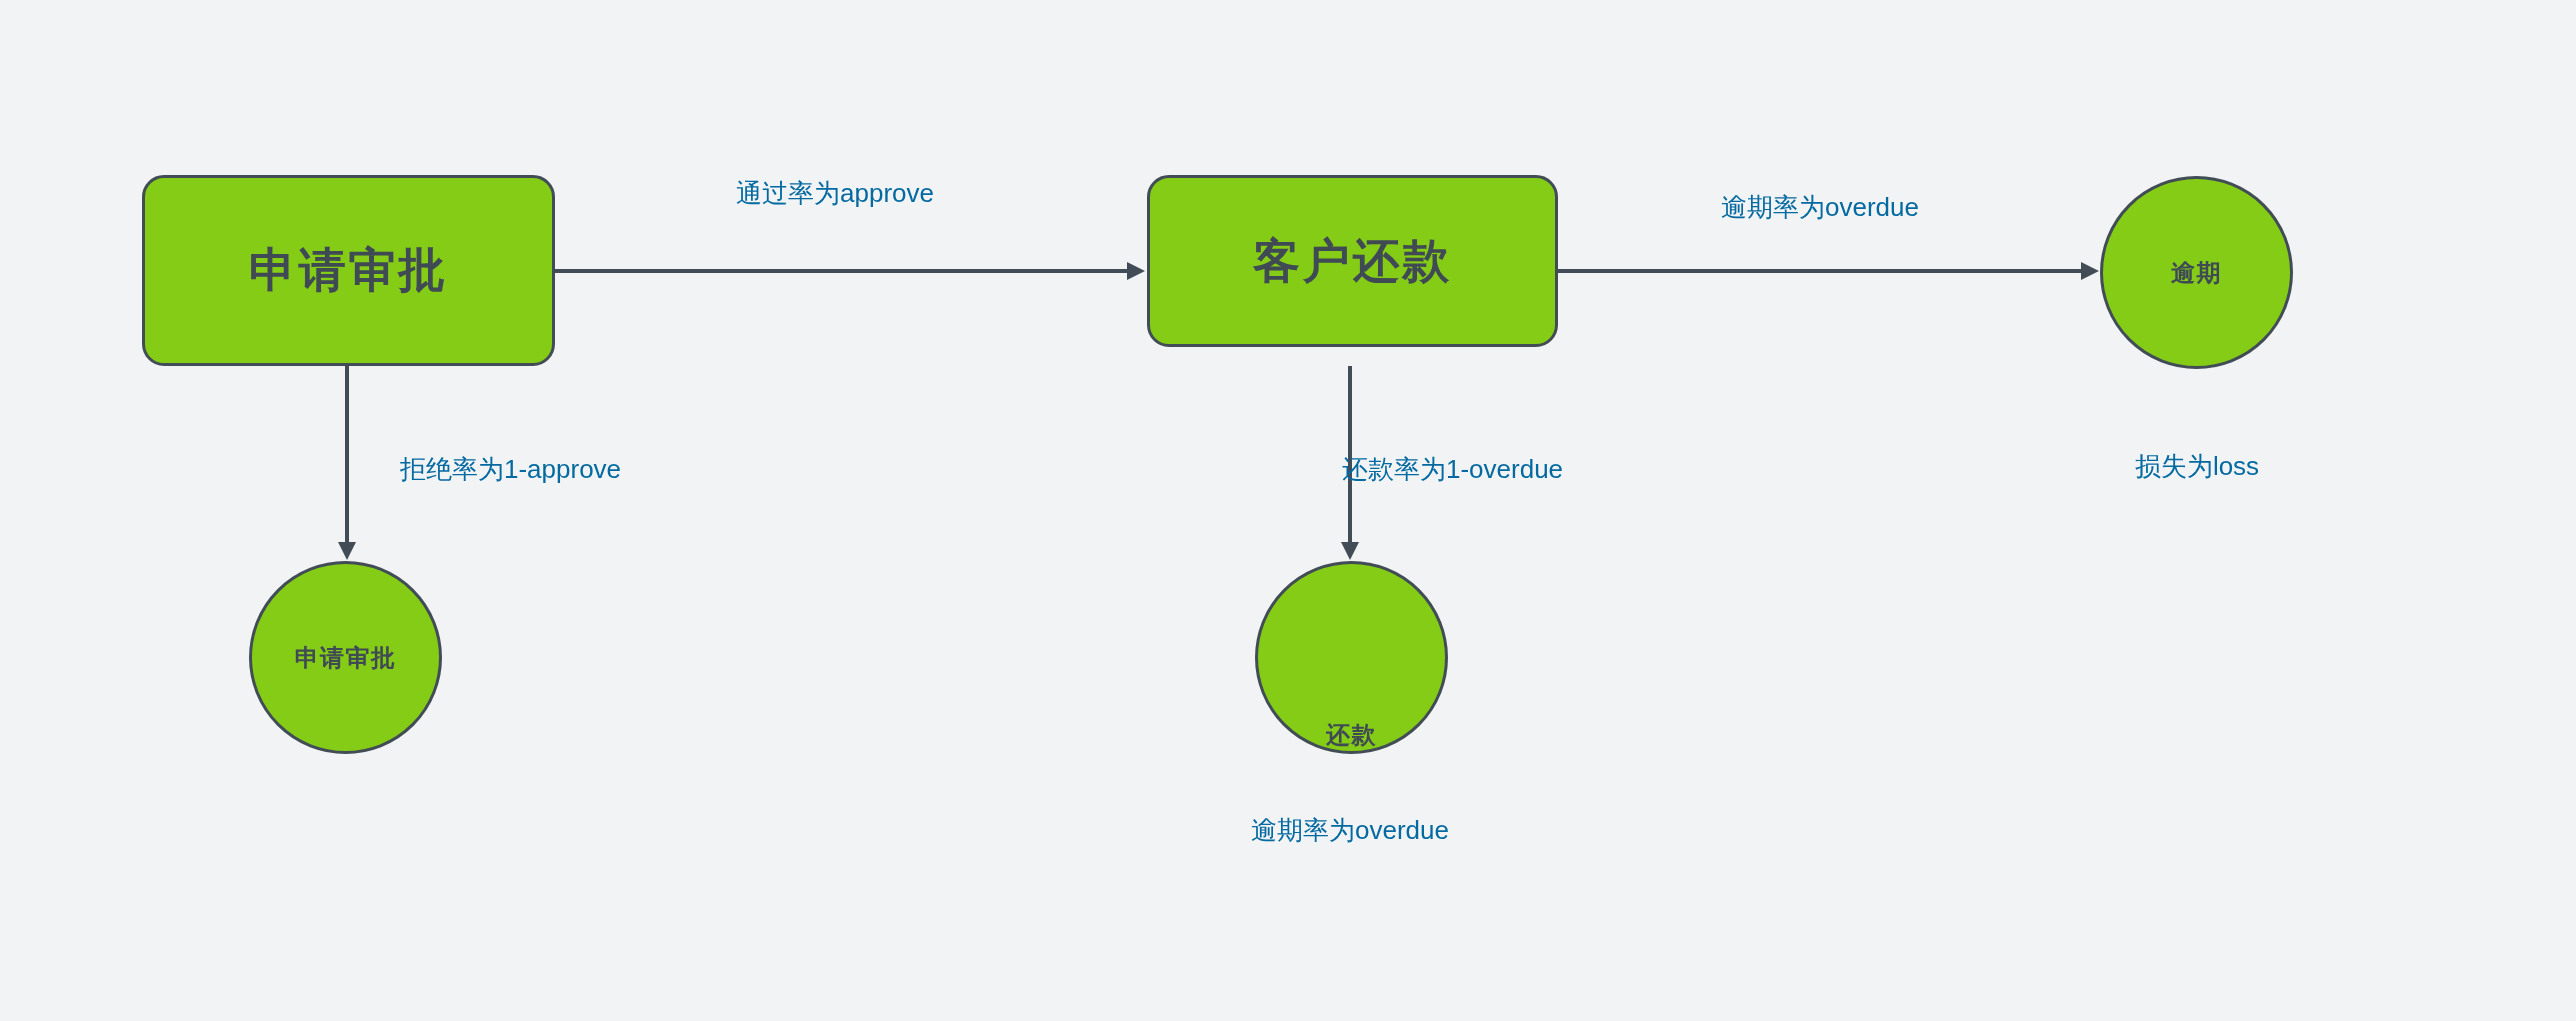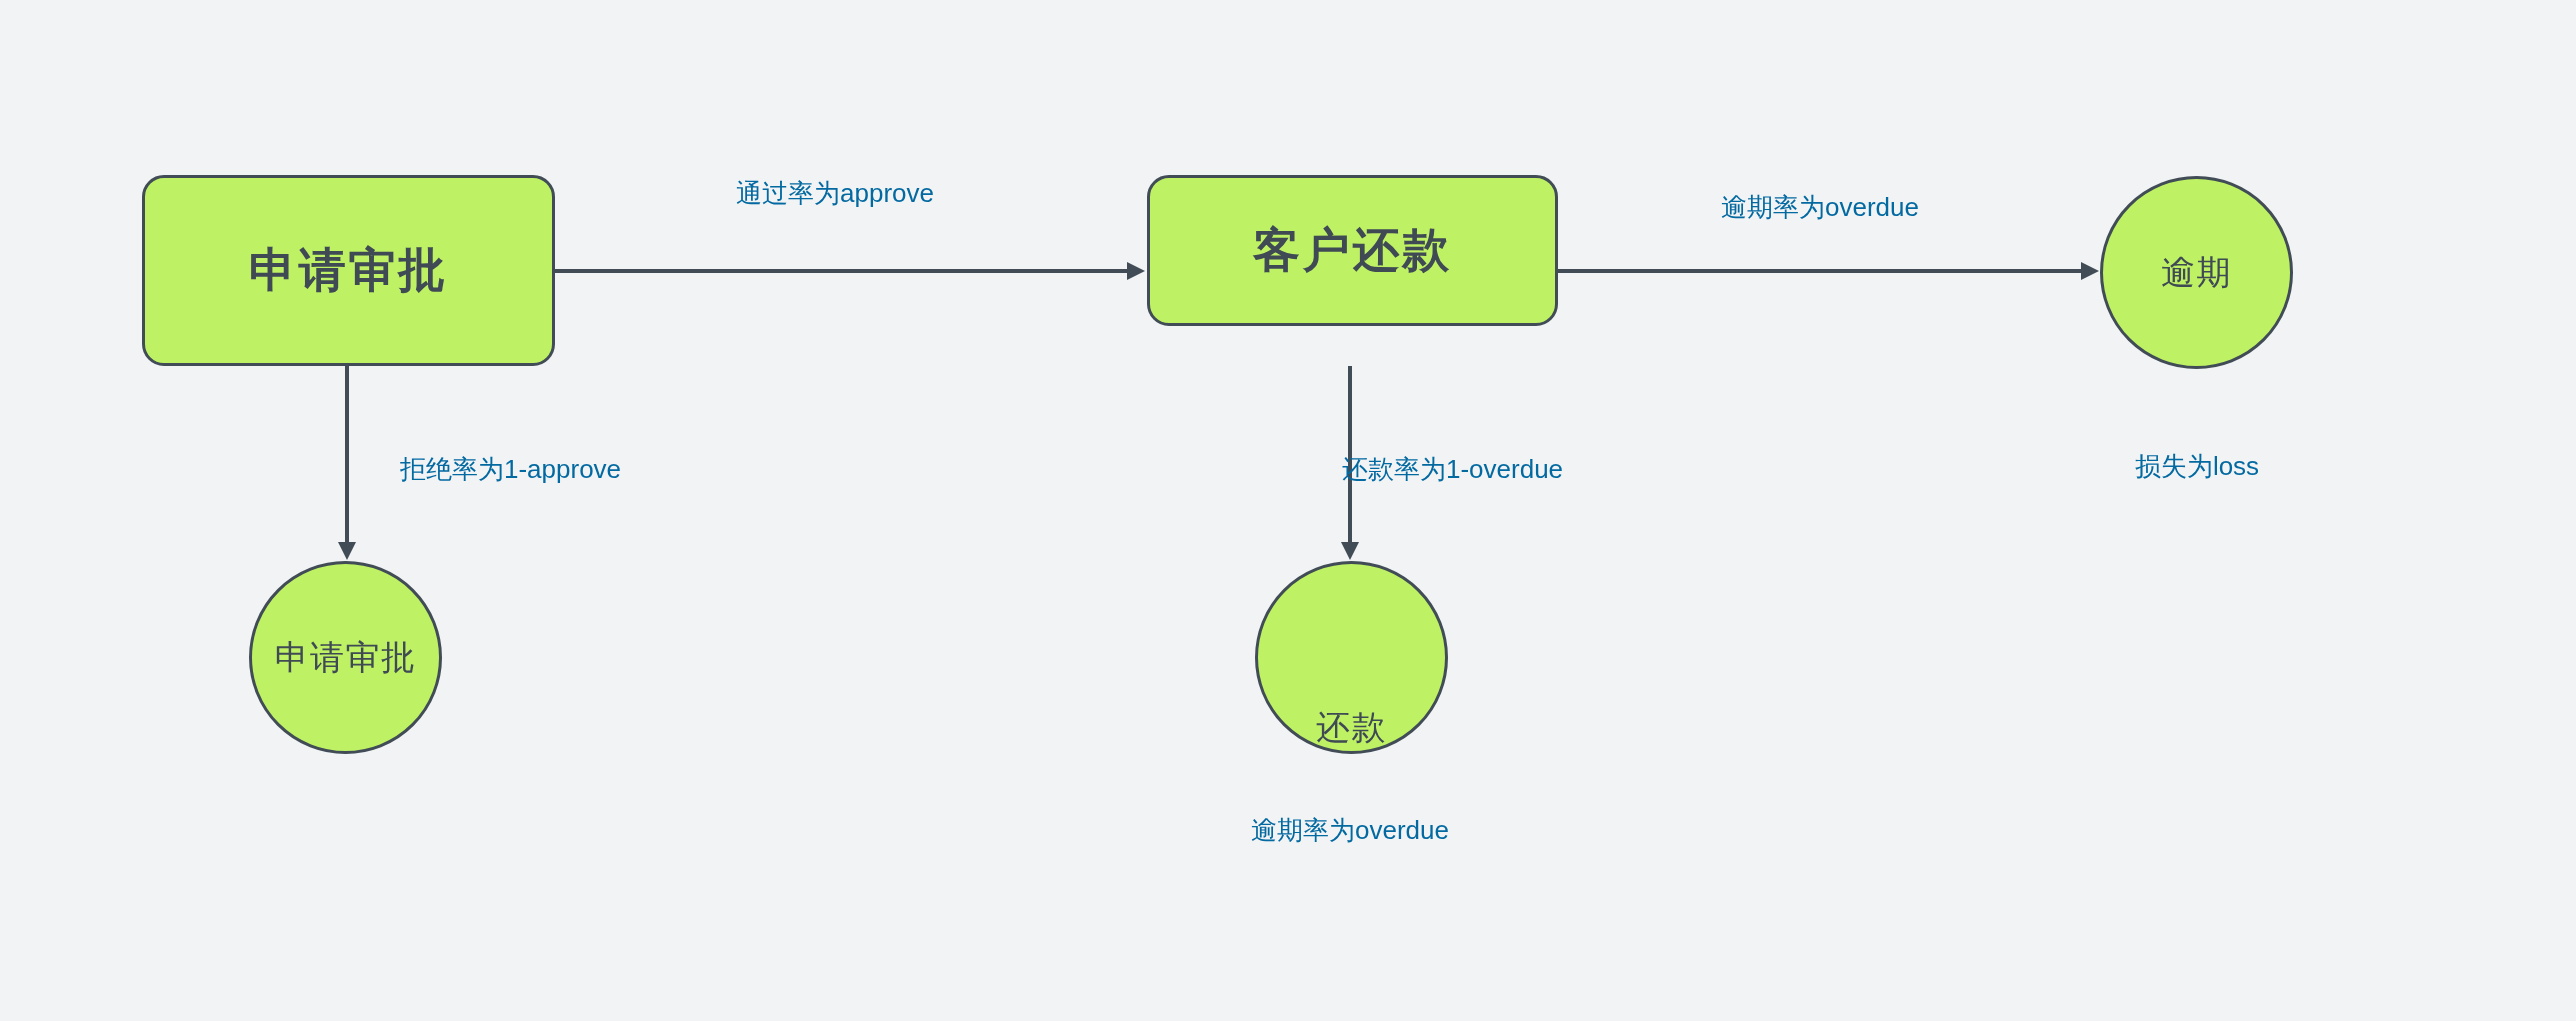--- a/index.html
+++ b/index.html
@@ -18,44 +18,44 @@
     background: #f1f3f4;
     color: #3f4a54;
   }
   
   .node {
     position: absolute;
     display: flex;
     align-items: center;
     justify-content: center;
     border: 3.5px solid #414c56;
-    background: #bef264;
+    background: #84cc16;
     box-sizing: border-box;
     text-align: center;
   }
   .node.rect {
     border-radius: 22px;
   }
   .node.circle {
     border-radius: 50%;
   }
   .rect-label {
     font-size: 47px;
     font-weight: 700;
     color: #3f4a54;
     letter-spacing: 2.8px;
   }
   .circle-label {
-    font-size: 34px;
-    font-weight: 400;
+    font-size: 24px;
+    font-weight: 700;
     color: #3f4a54;
     letter-spacing: 1.4px;
   }
   #node-apply-box   { left: 142px;  top: 175px; width: 413px; height: 191px; }
-  #node-repay-box   { left: 1147px; top: 175px; width: 411px; height: 151px; }
+  #node-repay-box   { left: 1147px; top: 175px; width: 411px; height: 172px; }
   #node-overdue-circle { left: 2100px; top: 176px; width: 193px; height: 193px; }
   #node-reject-circle  { left: 249px;  top: 561px; width: 193px; height: 193px; }
   #node-repay-circle   { left: 1255px; top: 561px; width: 193px; height: 193px; align-items: flex-end; }
   
   .line {
     position: absolute;
     background: #414c56;
   }
   .line.h { height: 3.5px; }
   .line.v { width: 3.5px; }

